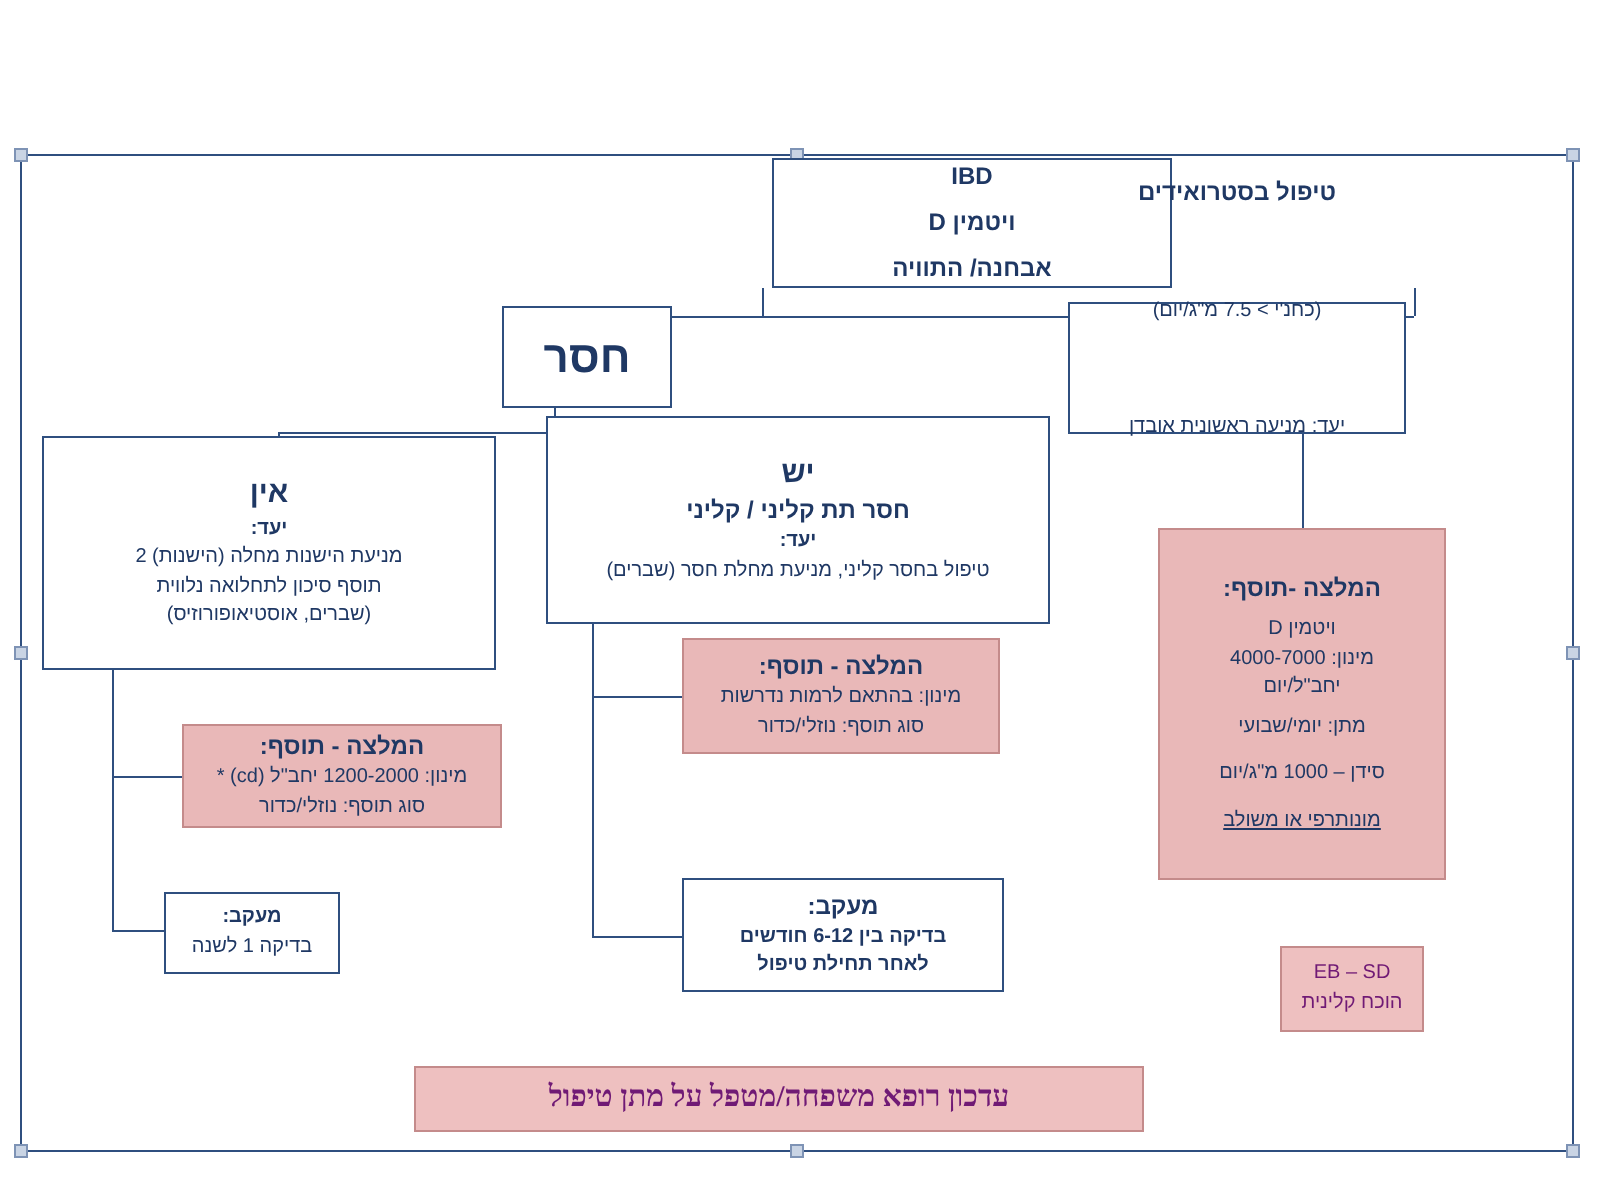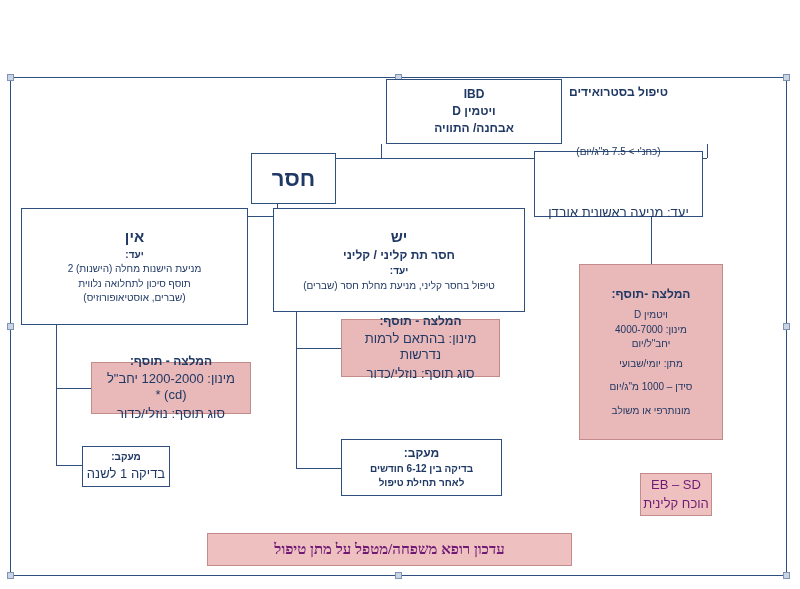--- a/index.html
+++ b/index.html
@@ -44,21 +44,21 @@
     background:#e9b8b8;
     color:#1f3864;
   }
   .pinkplain{
     border:1px solid #c48b8b;
     background:#eec0c0;
     color:#701a75;
   }
   .ttl{font-weight:bold;}
   .sm{font-size:10px;}
-  .xs{font-size:13px;}
+  .xs{font-size:10px;}
   .md{font-size:12px;}
   .lg{font-size:15px;font-weight:bold;}
   .xl{font-size:22px;font-weight:bold;}
   .line{
     position:absolute;
     background:#2f4f7f;
   }
   .hline{height:1px;}
   .vline{width:1px;}
   .row{margin:1px 0;}
@@ -92,38 +92,38 @@
   <div class="line vline" style="left:45px;top:310px;height:77px;"></div>
   <div class="line hline" style="left:45px;top:387px;width:26px;"></div>
 
   <div class="line vline" style="left:285px;top:234px;height:54px;"></div>
   <div class="line hline" style="left:285px;top:270px;width:45px;"></div>
   <div class="line hline" style="left:285px;top:390px;width:45px;"></div>
   <div class="line vline" style="left:285px;top:270px;height:120px;"></div>
 
   <div class="line vline" style="left:640px;top:139px;height:71px;"></div>
 
-  <div class="box blue" style="left:375px;top:1px;width:176px;height:65px;">
+  <div class="box blue" style="left:375px;top:1px;width:200px;height:65px;justify-content:space-between;">
     <div class="ttl md row">IBD</div>
     <div class="ttl md row">ויטמין D</div>
     <div class="ttl md row">אבחנה/ התוויה</div>
   </div>
 
   <div class="box blue" style="left:224px;top:75px;width:85px;height:51px;margin-left:16px;">
     <div class="xl">חסר</div>
   </div>
 
   <div class="box blue" style="left:523px;top:73px;width:169px;height:66px;gap:44px;">
     <div class="ttl md row">טיפול בסטרואידים</div>
     <div class="sm row">(כחנ'י &gt; 7.5 מ"ג/יום)</div>
     <div class="xs row">יעד: מניעה ראשונית אובדן</div>
     <div class="xs row">מסת עצם 1</div>
   </div>
 
-  <div class="box blue" style="left:10px;top:130px;width:227px;height:117px;padding:4px;">
+  <div class="box blue" style="left:10px;top:140px;width:227px;height:117px;padding:4px;">
     <div class="lg row">אין</div>
     <div class="ttl sm row">יעד:</div>
     <div class="sm row">מניעת הישנות מחלה (הישנות) 2</div>
     <div class="sm row">תוסף סיכון לתחלואה נלווית</div>
     <div class="sm row">(שברים, אוסטיאופורוזיס)</div>
   </div>
 
   <div class="box blue" style="left:262px;top:130px;width:252px;height:104px;padding:4px;">
     <div class="lg row">יש</div>
     <div class="ttl md row">חסר תת קליני / קליני</div>
@@ -131,21 +131,21 @@
     <div class="sm row">טיפול  בחסר קליני, מניעת מחלת חסר (שברים)</div>
   </div>
 
   <div class="box pink" style="left:568px;top:186px;width:144px;height:176px;padding:4px;">
     <div class="ttl md row">המלצה -תוסף:</div>
     <div class="sm row" style="margin-top:6px;">ויטמין D</div>
     <div class="sm row">מינון: 4000-7000</div>
     <div class="sm row">יחב"ל/יום</div>
     <div class="sm row" style="margin-top:6px;">מתן: יומי/שבועי</div>
     <div class="sm row" style="margin-top:10px;">סידן – 1000 מ"ג/יום</div>
-    <div class="sm row" style="margin-top:10px;">מונותרפי או משולב</div>
+    <div class="sm row" style="margin-top:10px;text-decoration:underline;">מונותרפי או משולב</div>
   </div>
 
   <div class="box pink" style="left:330px;top:241px;width:159px;height:58px;padding:3px;">
     <div class="ttl md row">המלצה - תוסף:</div>
     <div class="xs row">מינון: בהתאם לרמות נדרשות</div>
     <div class="xs row">סוג תוסף: נוזלי/כדור</div>
   </div>
 
   <div class="box pink" style="left:80px;top:284px;width:160px;height:52px;padding:3px;">
     <div class="ttl md row">המלצה - תוסף:</div>

